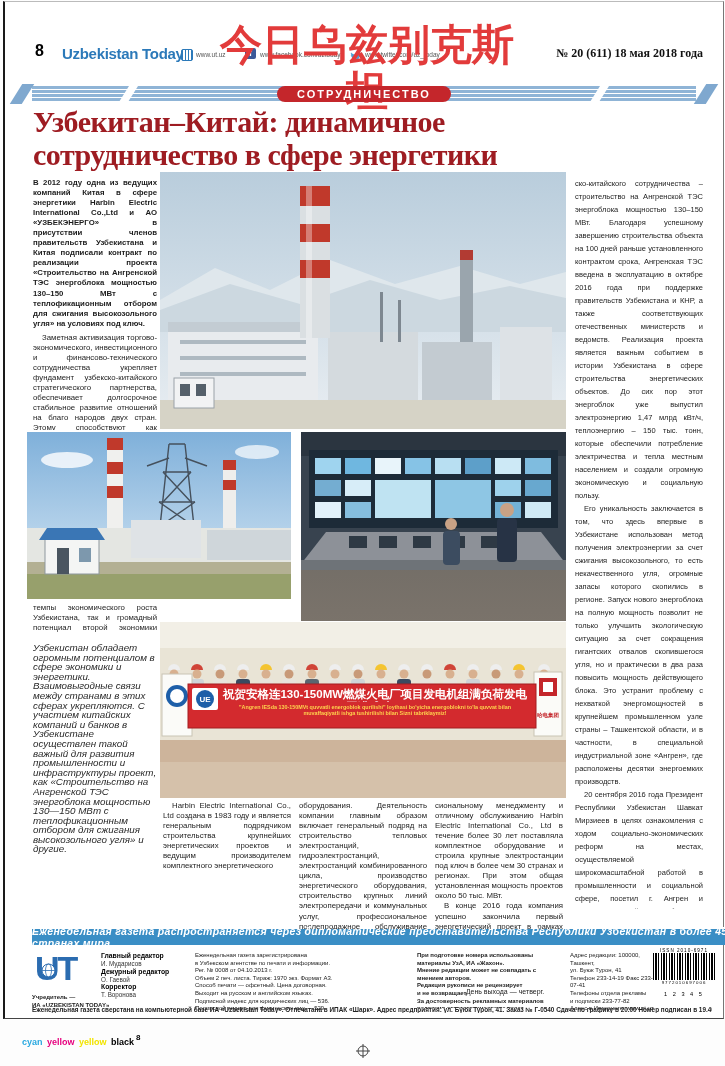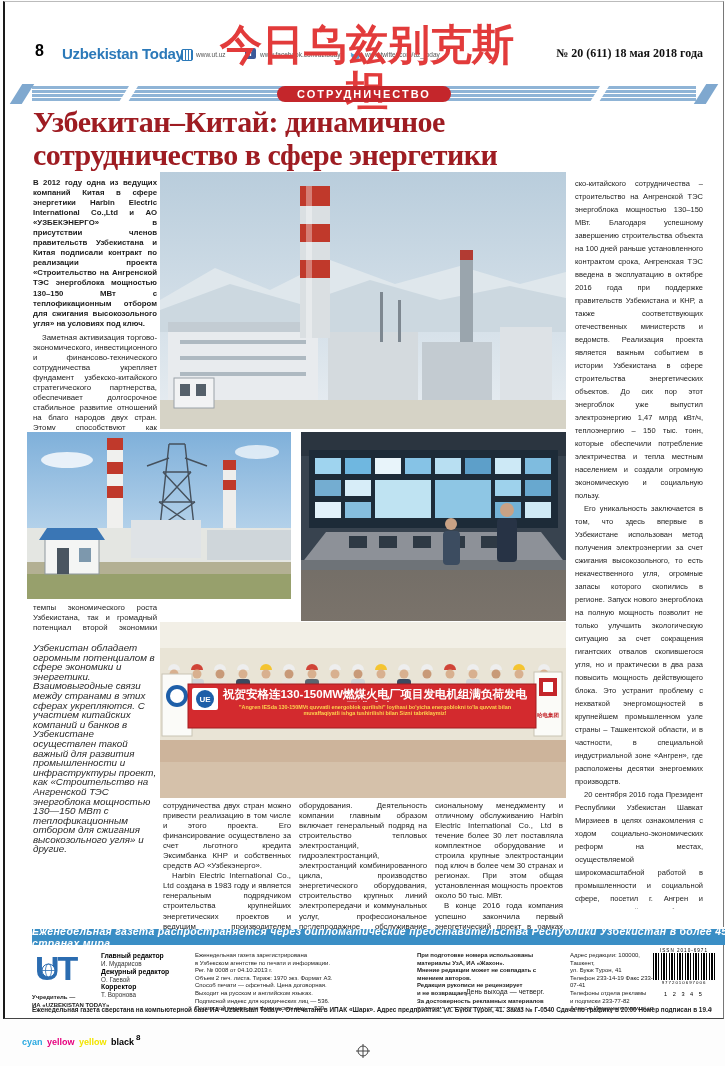--- a/index.html
+++ b/index.html
@@ -310,21 +310,20 @@
         <rect x="32" y="66" width="26" height="22" fill="#ffffff" rx="2"></rect>
         <circle cx="45" cy="77" r="9" fill="#1e5fa8"></circle>
         <text x="45" y="80" text-anchor="middle" font-size="8" fill="#ffffff" font-family="Liberation Sans,sans-serif" font-weight="bold">UE</text>
       </svg>
       <div class="abs" style="left:62px;top:66px;width:306px;color:#fff;font-weight:bold;font-size:11.5px;line-height:13px;text-align:center;overflow:hidden;height:14px;">祝贺安格连130-150MW燃煤火电厂项目发电机组满负荷发电圆满成功！</div>
       <div class="abs" style="left:62px;top:82px;width:306px;color:#ffd24d;font-weight:bold;font-size:5.4px;line-height:6.4px;text-align:center;overflow:hidden;height:20px;">"Angren IESda 130-150MVt quvvatli energoblok qurilishi" loyihasi bo'yicha energoblokni to'la quvvat bilan muvaffaqiyatli ishga tushirilishi bilan Sizni tabriklaymiz!</div>
       <div class="abs" style="left:377px;top:90px;width:22px;color:#c4262b;font-weight:bold;font-size:5.5px;text-align:center;">哈电集团</div>
     </div>
 
     <div class="abs txt body-col" style="left:158px;top:799px;width:128px;height:132px;">
-      <div>сотрудничества двух стран можно привести реализацию в том числе и этого проекта. Его финансирование осуществлено за счет льготного кредита Эксимбанка КНР и собственных средств АО «Узбекэнерго».</div>
       <div class="indent">Harbin Electric International Co., Ltd создана в 1983 году и является генеральным подрядчиком строительства крупнейших энергетических проектов и ведущим производителем комплектного энергетического</div>
     </div>
     <div class="abs txt body-col" style="left:294px;top:799px;width:128px;height:132px;">
       <div>оборудования. Деятельность компании главным образом включает генеральный подряд на строительство тепловых электростанций, гидроэлектростанций, электростанций комбинированного цикла, производство энергетического оборудования, строительство крупных линий электропередачи и коммунальных услуг, профессиональное послепродажное обслуживание электростанций. Благодаря передовой технике, профес-</div>
     </div>
     <div class="abs txt body-col" style="left:430px;top:799px;width:128px;height:132px;">
       <div>сиональному менеджменту и отличному обслуживанию Harbin Electric International Co., Ltd в течение более 30 лет поставляла комплектное оборудование и строила крупные электростанции под ключ в более чем 30 странах и регионах. При этом общая установленная мощность проектов около 50 тыс. МВт.</div>
       <div class="indent">В конце 2016 года компания успешно закончила первый энергетический проект в рамках узбек-</div>
     </div>
 

